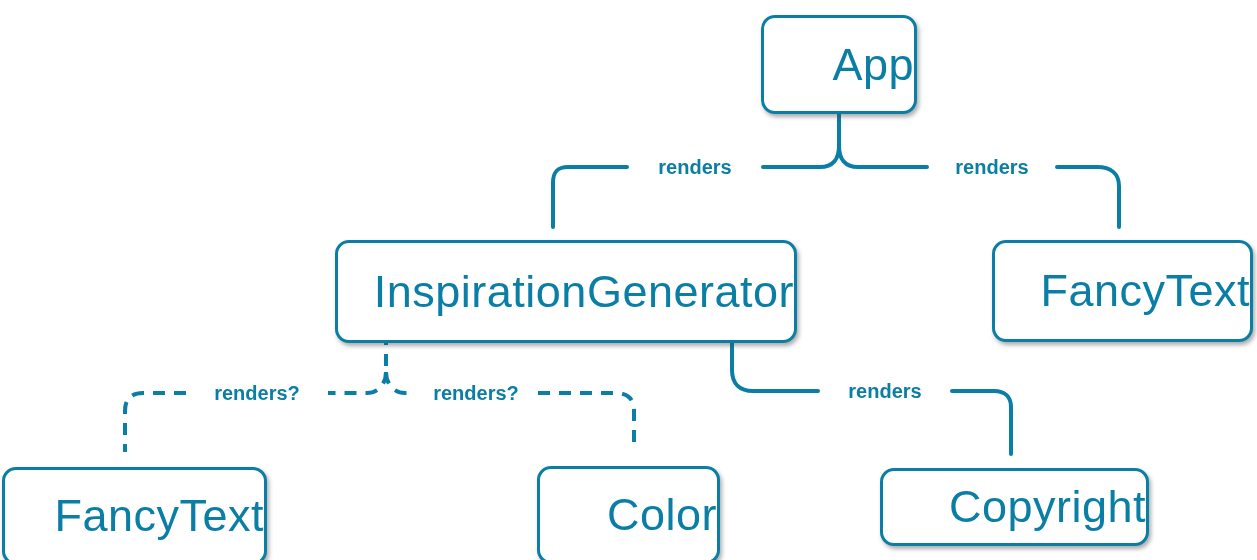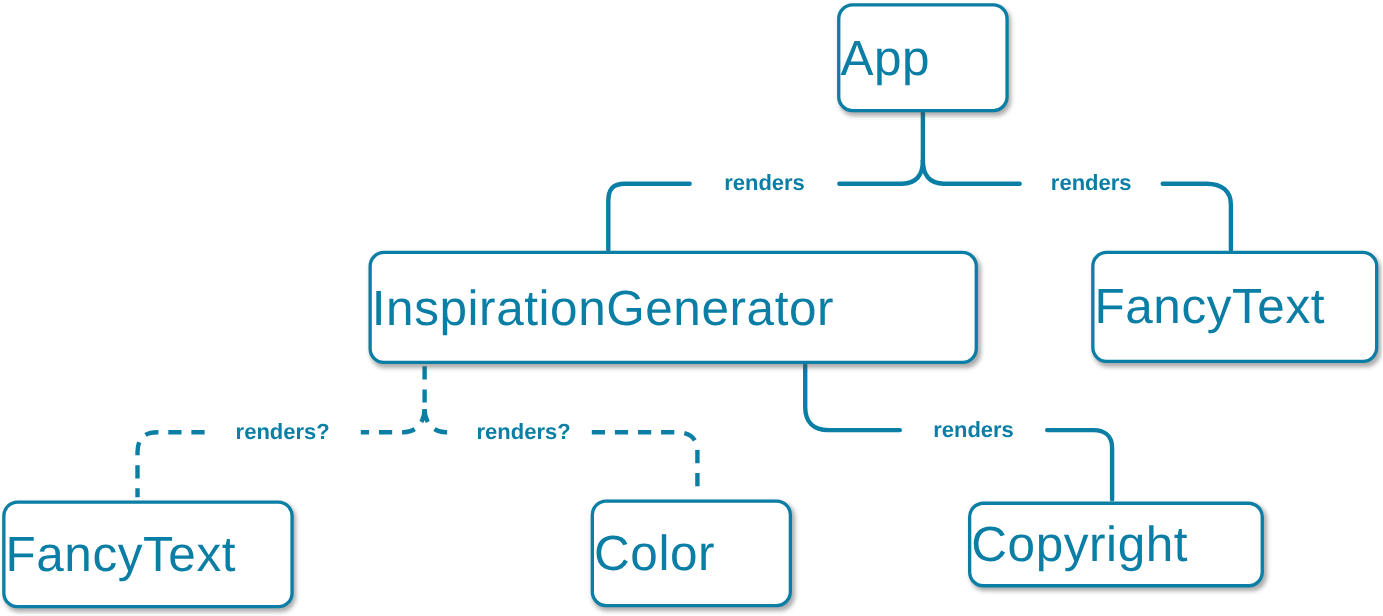--- a/index.html
+++ b/index.html
@@ -26,39 +26,40 @@
   svg.wires path.dashed { stroke-dasharray: 12 9; stroke-linecap: butt; }
   .node {
     position: absolute;
     box-sizing: border-box;
     background: #ffffff;
     border: 3px solid var(--accent);
     border-radius: 14px;
     box-shadow: 2px 3px 4px rgba(70, 70, 70, 0.45);
     display: flex;
     align-items: center;
-    justify-content: flex-start;
+    justify-content: flex-end;
     color: var(--accent);
     font-size: 45px;
     font-weight: 500;
     letter-spacing: 0.5px;
     white-space: nowrap;
+    margin-top: 12px;
   }
   .edge-label {
     position: absolute;
     transform: translate(-50%, -50%);
     color: var(--accent);
     font-size: 20px;
     font-weight: 700;
     white-space: nowrap;
     line-height: 1;
   }
   
   .node-app        { left: 761px;  top: 3px;   width: 156px; height: 99px;  }
-  .node-ig         { left: 335px;  top: 228px; width: 554px; height: 103px; }
+  .node-ig         { left: 335px;  top: 228px; width: 462px; height: 103px; }
   .node-fancy-r    { left: 992px;  top: 228px; width: 261px; height: 102px; }
   .node-fancy-bl   { left: 2px;    top: 455px; width: 265px; height: 98px;  }
   .node-color      { left: 537px;  top: 454px; width: 183px; height: 98px;  }
   .node-copyright  { left: 880px;  top: 456px; width: 269px; height: 78px;  }
   
   .lbl-0 { left: 695px; top: 167px; }
   .lbl-1 { left: 992px; top: 167px; }
   .lbl-2 { left: 257px; top: 393px; }
   .lbl-3 { left: 476px; top: 393px; }
   .lbl-4 { left: 885px; top: 391px; }

